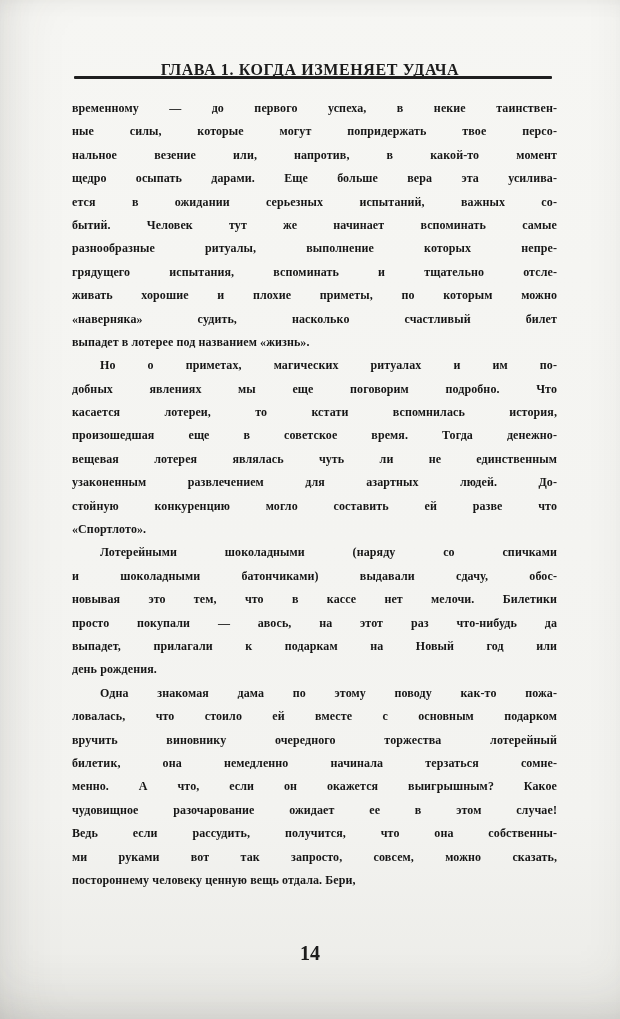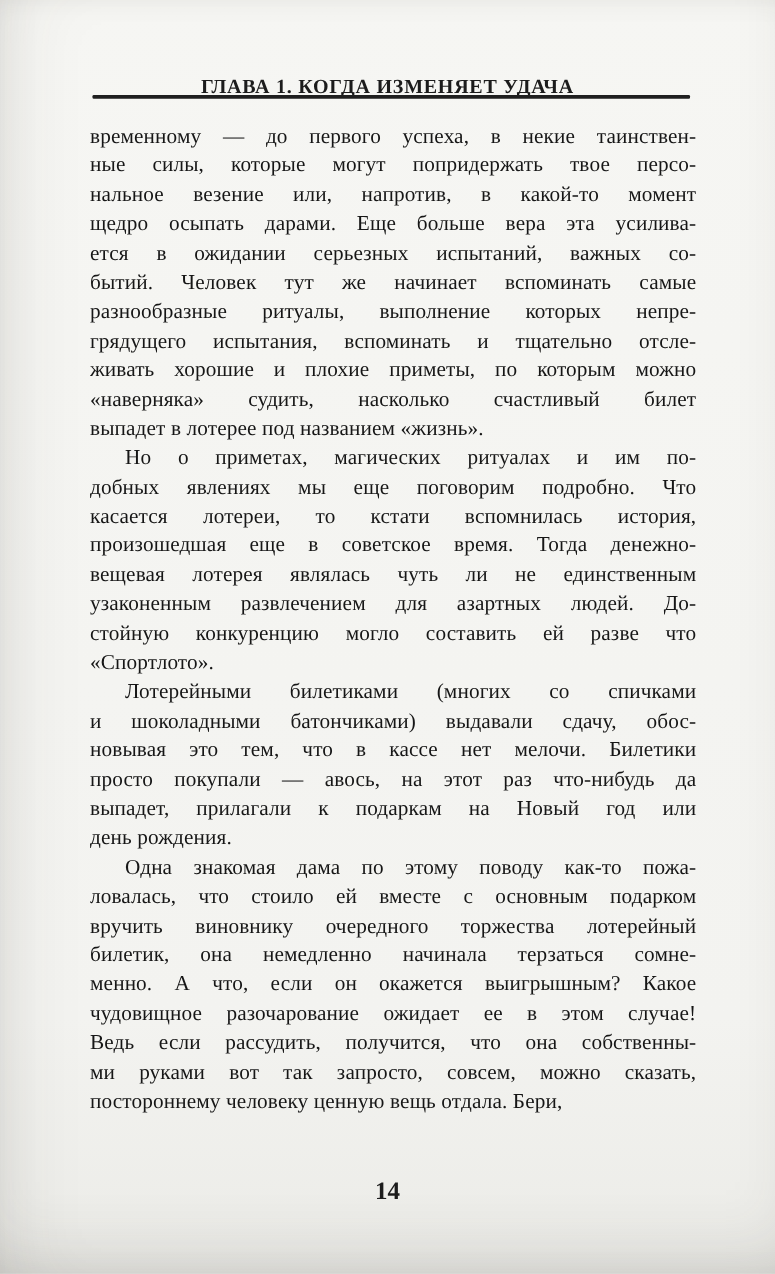--- a/index.html
+++ b/index.html
@@ -39,22 +39,22 @@
     border-radius: 1px;
   }
   .text-block {
     position: absolute;
     top: 97px;
     left: 72px;
     width: 485px;
   }
   .paragraph { margin: 0; padding: 0; }
   .line {
-    font-size: 17px;
-    font-weight: 400;
+    font-size: 12px;
+    font-weight: 700;
     line-height: 23.4px;
     height: 23.4px;
     overflow: hidden;
     letter-spacing: 0.1px;
     text-align: justify;
     text-align-last: justify;
     white-space: normal;
   }
   .line.last {
     text-align: center;
@@ -96,21 +96,21 @@
         <div class="line indent">Но о приметах, магических ритуалах и им по-</div>
         <div class="line">добных явлениях мы еще поговорим подробно. Что</div>
         <div class="line">касается лотереи, то кстати вспомнилась история,</div>
         <div class="line">произошедшая еще в советское время. Тогда денежно-</div>
         <div class="line">вещевая лотерея являлась чуть ли не единственным</div>
         <div class="line">узаконенным развлечением для азартных людей. До-</div>
         <div class="line">стойную конкуренцию могло составить ей разве что</div>
         <div class="line last">«Спортлото».</div>
       </div>
       <div class="paragraph">
-        <div class="line indent">Лотерейными билетиками (многих со спичками</div>
+        <div class="line indent">Лотерейными шоколадными (наряду со спичками</div>
         <div class="line">и шоколадными батончиками) выдавали сдачу, обос-</div>
         <div class="line">новывая это тем, что в кассе нет мелочи. Билетики</div>
         <div class="line">просто покупали — авось, на этот раз что-нибудь да</div>
         <div class="line">выпадет, прилагали к подаркам на Новый год или</div>
         <div class="line last">день рождения.</div>
       </div>
       <div class="paragraph">
         <div class="line indent">Одна знакомая дама по этому поводу как-то пожа-</div>
         <div class="line">ловалась, что стоило ей вместе с основным подарком</div>
         <div class="line">вручить виновнику очередного торжества лотерейный</div>

